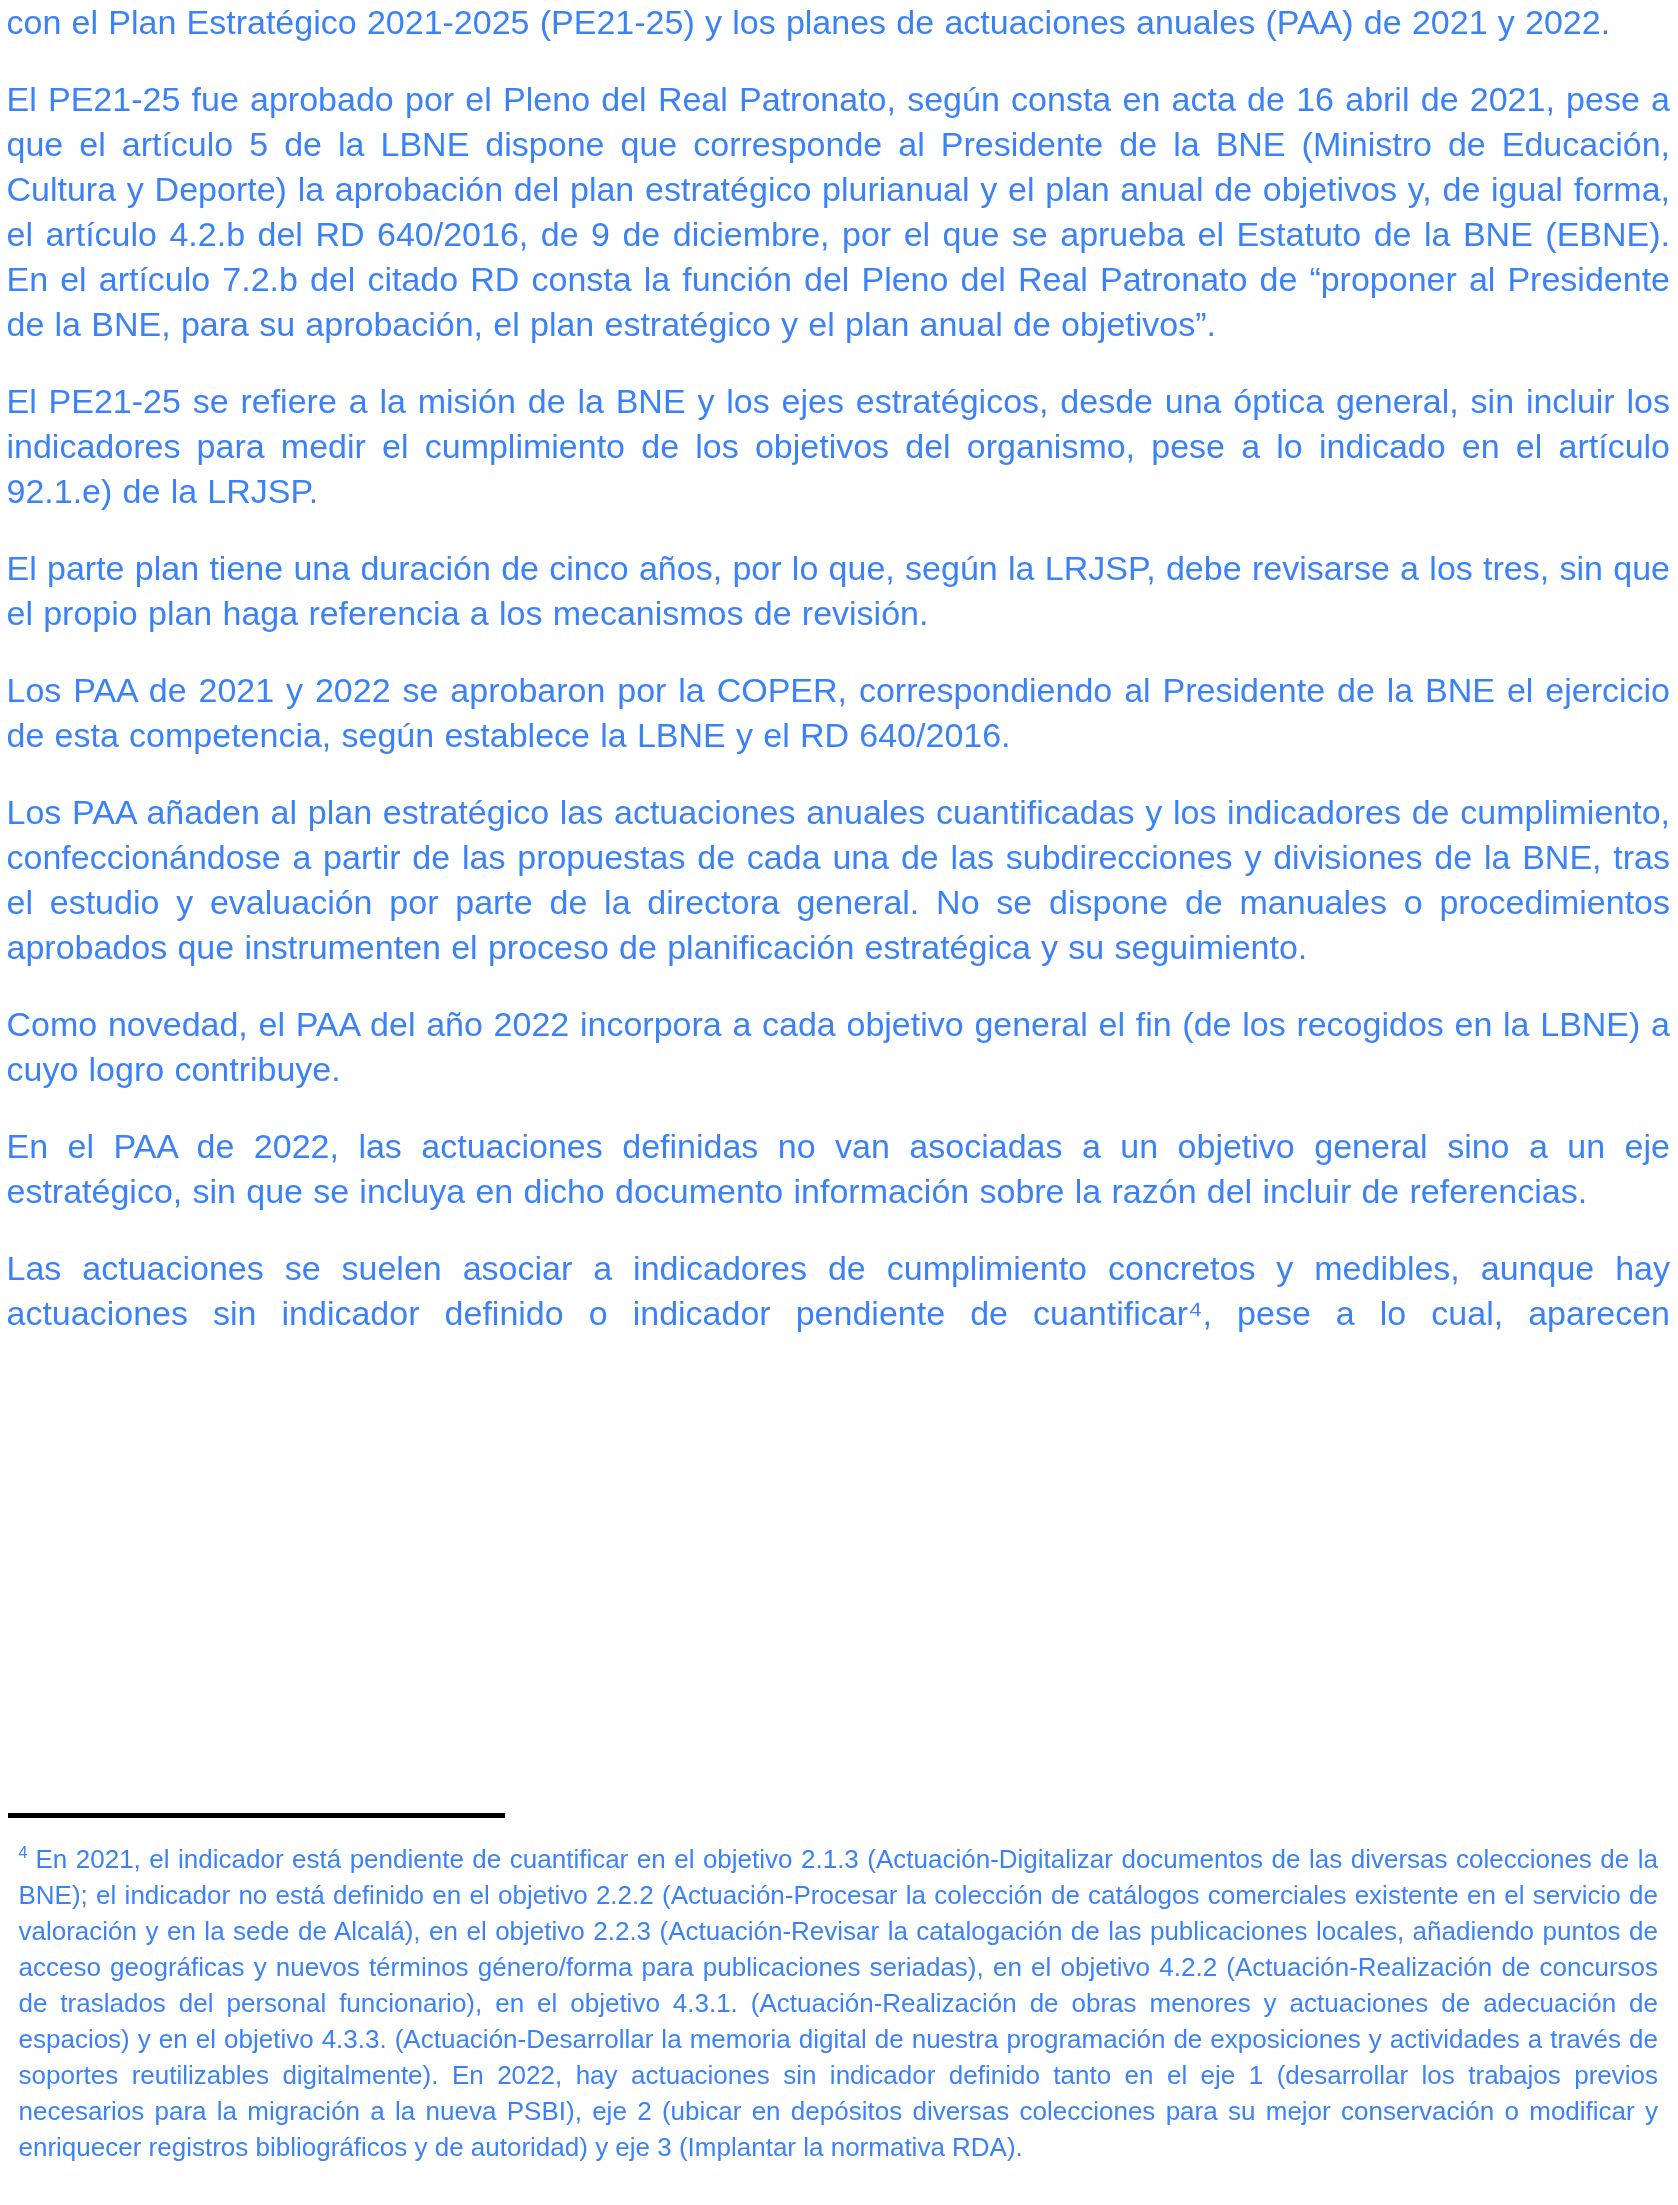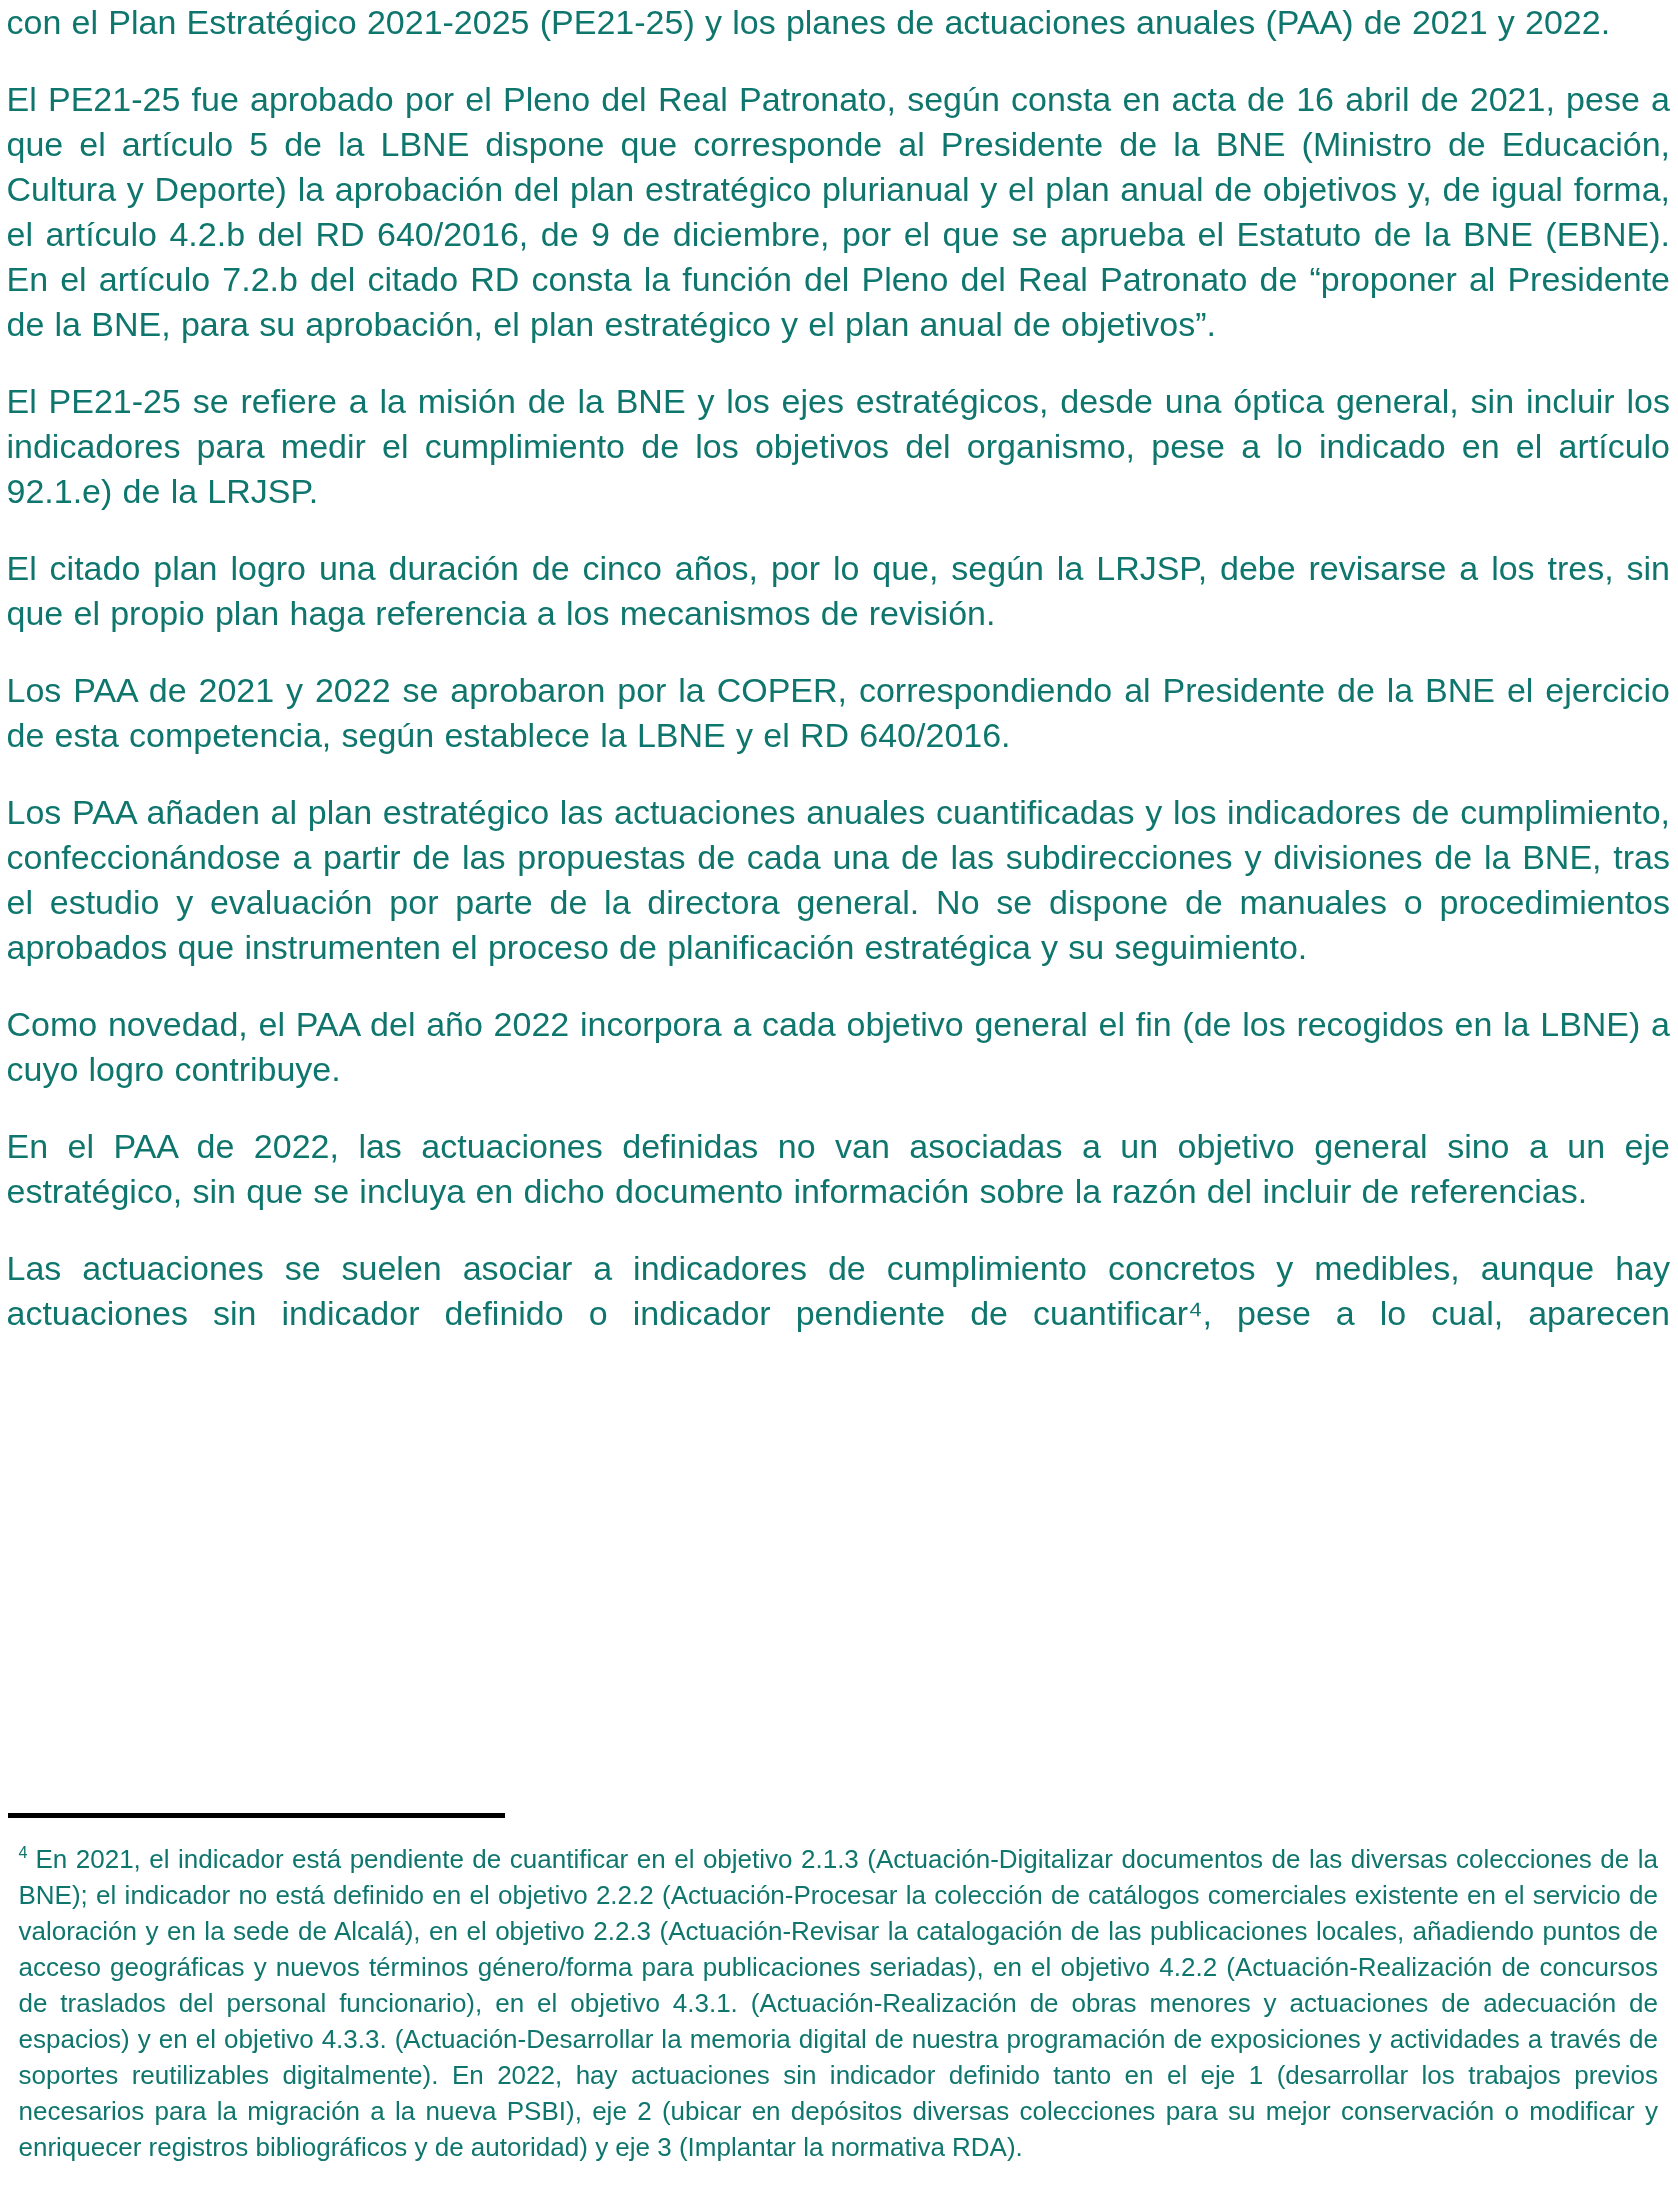--- a/index.html
+++ b/index.html
@@ -55,27 +55,27 @@
   .footnote sup.fn-marker {
     font-size: 62%;
     line-height: 0;
     vertical-align: super;
     margin-right: 8px;
   }
 </style>
 </head>
 <body>
 
-<div class="page" style="background: rgb(255, 255, 255); color: #0f766e;">
+<div class="page" style="background: rgb(255, 255, 255); color: #3b82f6;">
 
   <div class="body-text">
     <p class="para">con el Plan Estratégico 2021-2025 (PE21-25) y los planes de actuaciones anuales (PAA) de 2021 y 2022.</p>
     <p class="para">El PE21-25 fue aprobado por el Pleno del Real Patronato, según consta en acta de 16 abril de 2021, pese a que el artículo 5 de la LBNE dispone que corresponde al Presidente de la BNE (Ministro de Educación, Cultura y Deporte) la aprobación del plan estratégico plurianual y el plan anual de objetivos y, de igual forma, el artículo 4.2.b del RD 640/2016, de 9 de diciembre, por el que se aprueba el Estatuto de la BNE (EBNE). En el artículo 7.2.b del citado RD consta la función del Pleno del Real Patronato de “proponer al Presidente de la BNE, para su aprobación, el plan estratégico y el plan anual de objetivos”.</p>
     <p class="para">El PE21-25 se refiere a la misión de la BNE y los ejes estratégicos, desde una óptica general, sin incluir los indicadores para medir el cumplimiento de los objetivos del organismo, pese a lo indicado en el artículo 92.1.e) de la LRJSP.</p>
-    <p class="para">El citado plan logro una duración de cinco años, por lo que, según la LRJSP, debe revisarse a los tres, sin que el propio plan haga referencia a los mecanismos de revisión.</p>
+    <p class="para">El parte plan tiene una duración de cinco años, por lo que, según la LRJSP, debe revisarse a los tres, sin que el propio plan haga referencia a los mecanismos de revisión.</p>
     <p class="para">Los PAA de 2021 y 2022 se aprobaron por la COPER, correspondiendo al Presidente de la BNE el ejercicio de esta competencia, según establece la LBNE y el RD 640/2016.</p>
     <p class="para">Los PAA añaden al plan estratégico las actuaciones anuales cuantificadas y los indicadores de cumplimiento, confeccionándose a partir de las propuestas de cada una de las subdirecciones y divisiones de la BNE, tras el estudio y evaluación por parte de la directora general. No se dispone de manuales o procedimientos aprobados que instrumenten el proceso de planificación estratégica y su seguimiento.</p>
     <p class="para">Como novedad, el PAA del año 2022 incorpora a cada objetivo general el fin (de los recogidos en la LBNE) a cuyo logro contribuye.</p>
     <p class="para">En el PAA de 2022, las actuaciones definidas no van asociadas a un objetivo general sino a un eje estratégico, sin que se incluya en dicho documento información sobre la razón del incluir de referencias.</p>
     <p class="para continues">Las actuaciones se suelen asociar a indicadores de cumplimiento concretos y medibles, aunque hay actuaciones sin indicador definido o indicador pendiente de cuantificar⁴, pese a lo cual, aparecen</p>
   </div>
 
   <div class="footnote-rule" style="background: rgb(0, 0, 0);"></div>
 
   <p class="footnote"><sup class="fn-marker">4</sup><span>En 2021, el indicador está pendiente de cuantificar en el objetivo 2.1.3 (Actuación-Digitalizar documentos de las diversas colecciones de la BNE); el indicador no está definido en el objetivo 2.2.2 (Actuación-Procesar la colección de catálogos comerciales existente en el servicio de valoración y en la sede de Alcalá), en el objetivo 2.2.3 (Actuación-Revisar la catalogación de las publicaciones locales, añadiendo puntos de acceso geográficas y nuevos términos género/forma para publicaciones seriadas), en el objetivo 4.2.2 (Actuación-Realización de concursos de traslados del personal funcionario), en el objetivo 4.3.1. (Actuación-Realización de obras menores y actuaciones de adecuación de espacios) y en el objetivo 4.3.3. (Actuación-Desarrollar la memoria digital de nuestra programación de exposiciones y actividades a través de soportes reutilizables digitalmente). En 2022, hay actuaciones sin indicador definido tanto en el eje 1 (desarrollar los trabajos previos necesarios para la migración a la nueva PSBI), eje 2 (ubicar en depósitos diversas colecciones para su mejor conservación o modificar y enriquecer registros bibliográficos y de autoridad) y eje 3 (Implantar la normativa RDA).</span></p>

